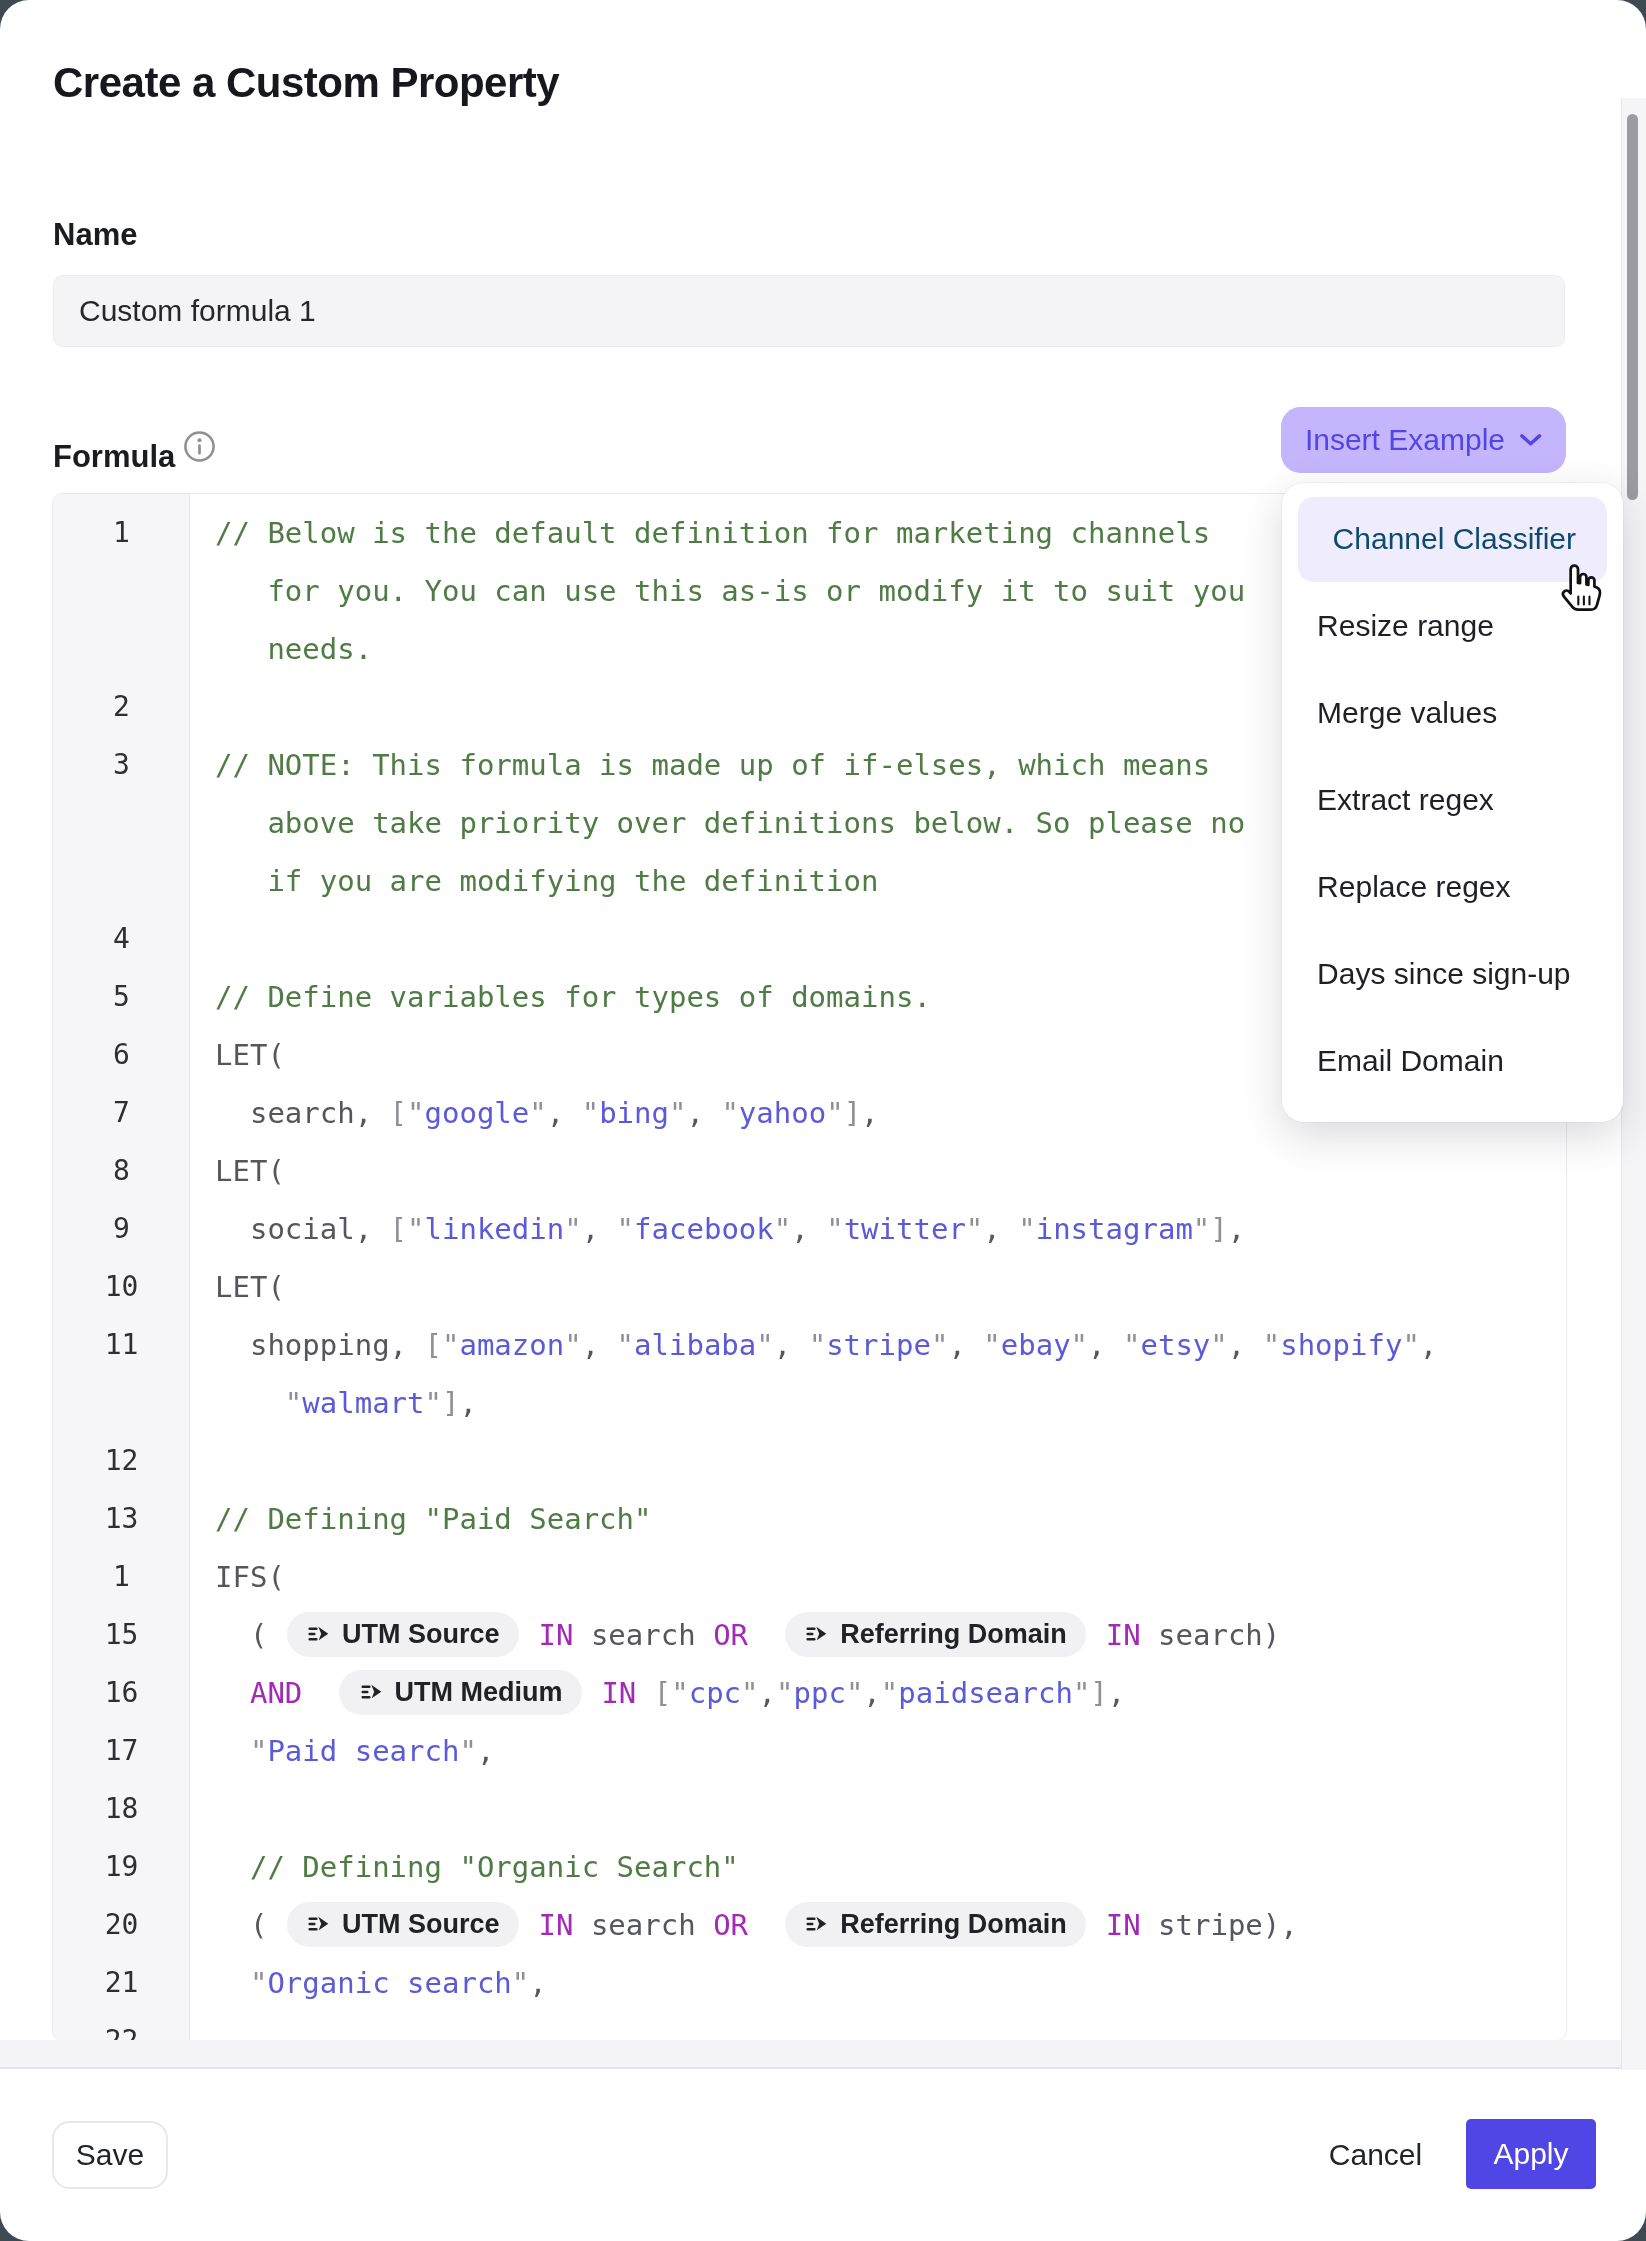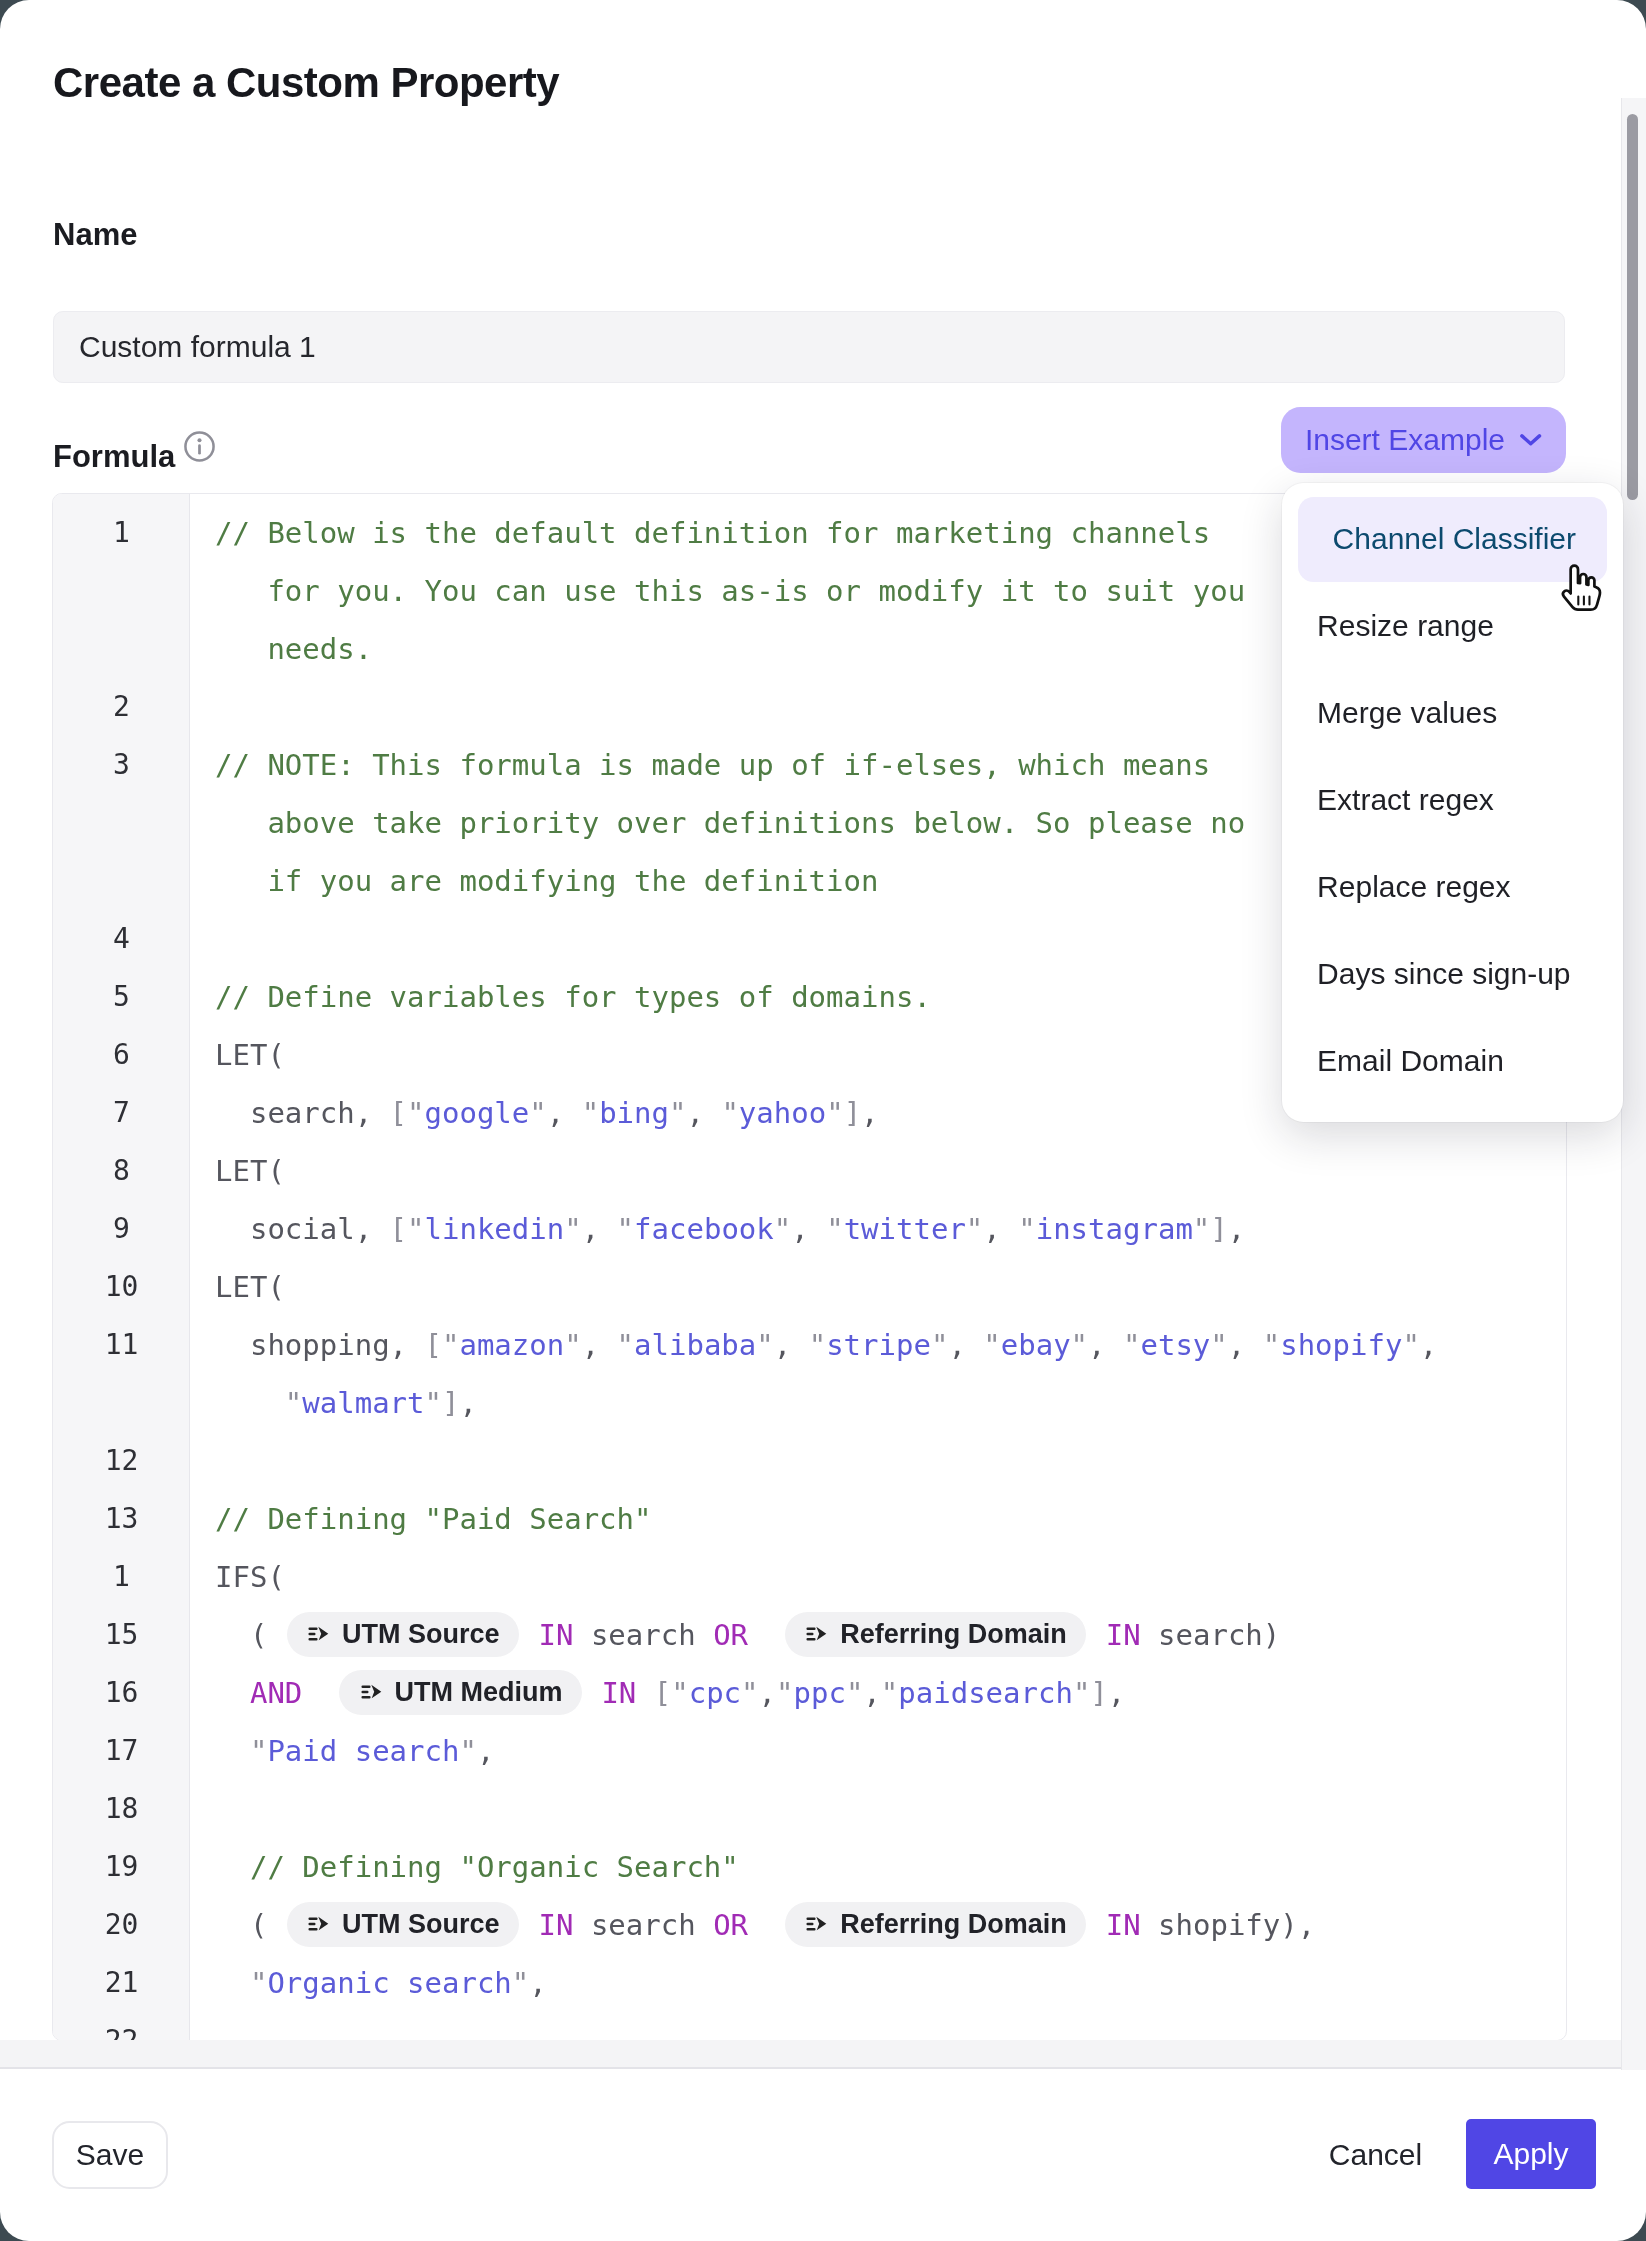--- a/index.html
+++ b/index.html
@@ -26,21 +26,21 @@
   .field-label{
     left:53px;top:217px;
     font-size:31px;font-weight:700;color:#1b1c21;
   }
   .name-input{
     left:53px;top:275px;width:1512px;height:72px;
     background:#f4f4f6;border:1px solid #ececf0;border-radius:9.8px;
     box-sizing:border-box;
     display:flex;align-items:center;
     padding-left:25px;
-    font-size:30px;color:#26272d;margin-top:36px;
+    font-size:30px;color:#26272d;
   }
 
   
   .formula-label{
     left:53px;top:439px;
     font-size:31px;font-weight:700;color:#1b1c21;
   }
   .info-icon{left:183px;top:430px;width:33px;height:33px;}
   .insert-btn{
     left:1281px;top:407px;width:285px;height:66px;
@@ -306,21 +306,21 @@
               </span>
               <span>UTM Source</span>
             </span><span class="seg-t"> </span><span class="seg-k">IN</span><span class="seg-t"> search </span><span class="seg-k">OR</span><span class="seg-t">  </span><span class="pill">
               <span style="display: inline-flex;">
                 <svg width="25" height="25" viewBox="0 0 24 24">
                   <path d="M3.5 6.5h6.5M3.5 11.5h4.5M3.5 16.5h6.5" stroke="#222" stroke-width="2.3" stroke-linecap="round"></path>
                   <path d="M11.8 4.6 L21.4 11.2 L12.2 17.6 L14.6 11.2 Z" fill="#222"></path>
                 </svg>
               </span>
               <span>Referring Domain</span>
-            </span><span class="seg-t"> </span><span class="seg-k">IN</span><span class="seg-t"> shopify),</span></div>
+            </span><span class="seg-t"> </span><span class="seg-k">IN</span><span class="seg-t"> stripe),</span></div>
         </div>
         <div class="crow">
           <div class="lnum">21</div>
           <div class="ccode"><span class="seg-t">  </span><span class="seg-q">"</span><span class="seg-s">Organic search</span><span class="seg-q">"</span><span class="seg-t">,</span></div>
         </div>
         <div class="crow">
           <div class="lnum">22</div>
           <div class="ccode"></div>
         </div>
       </div>

